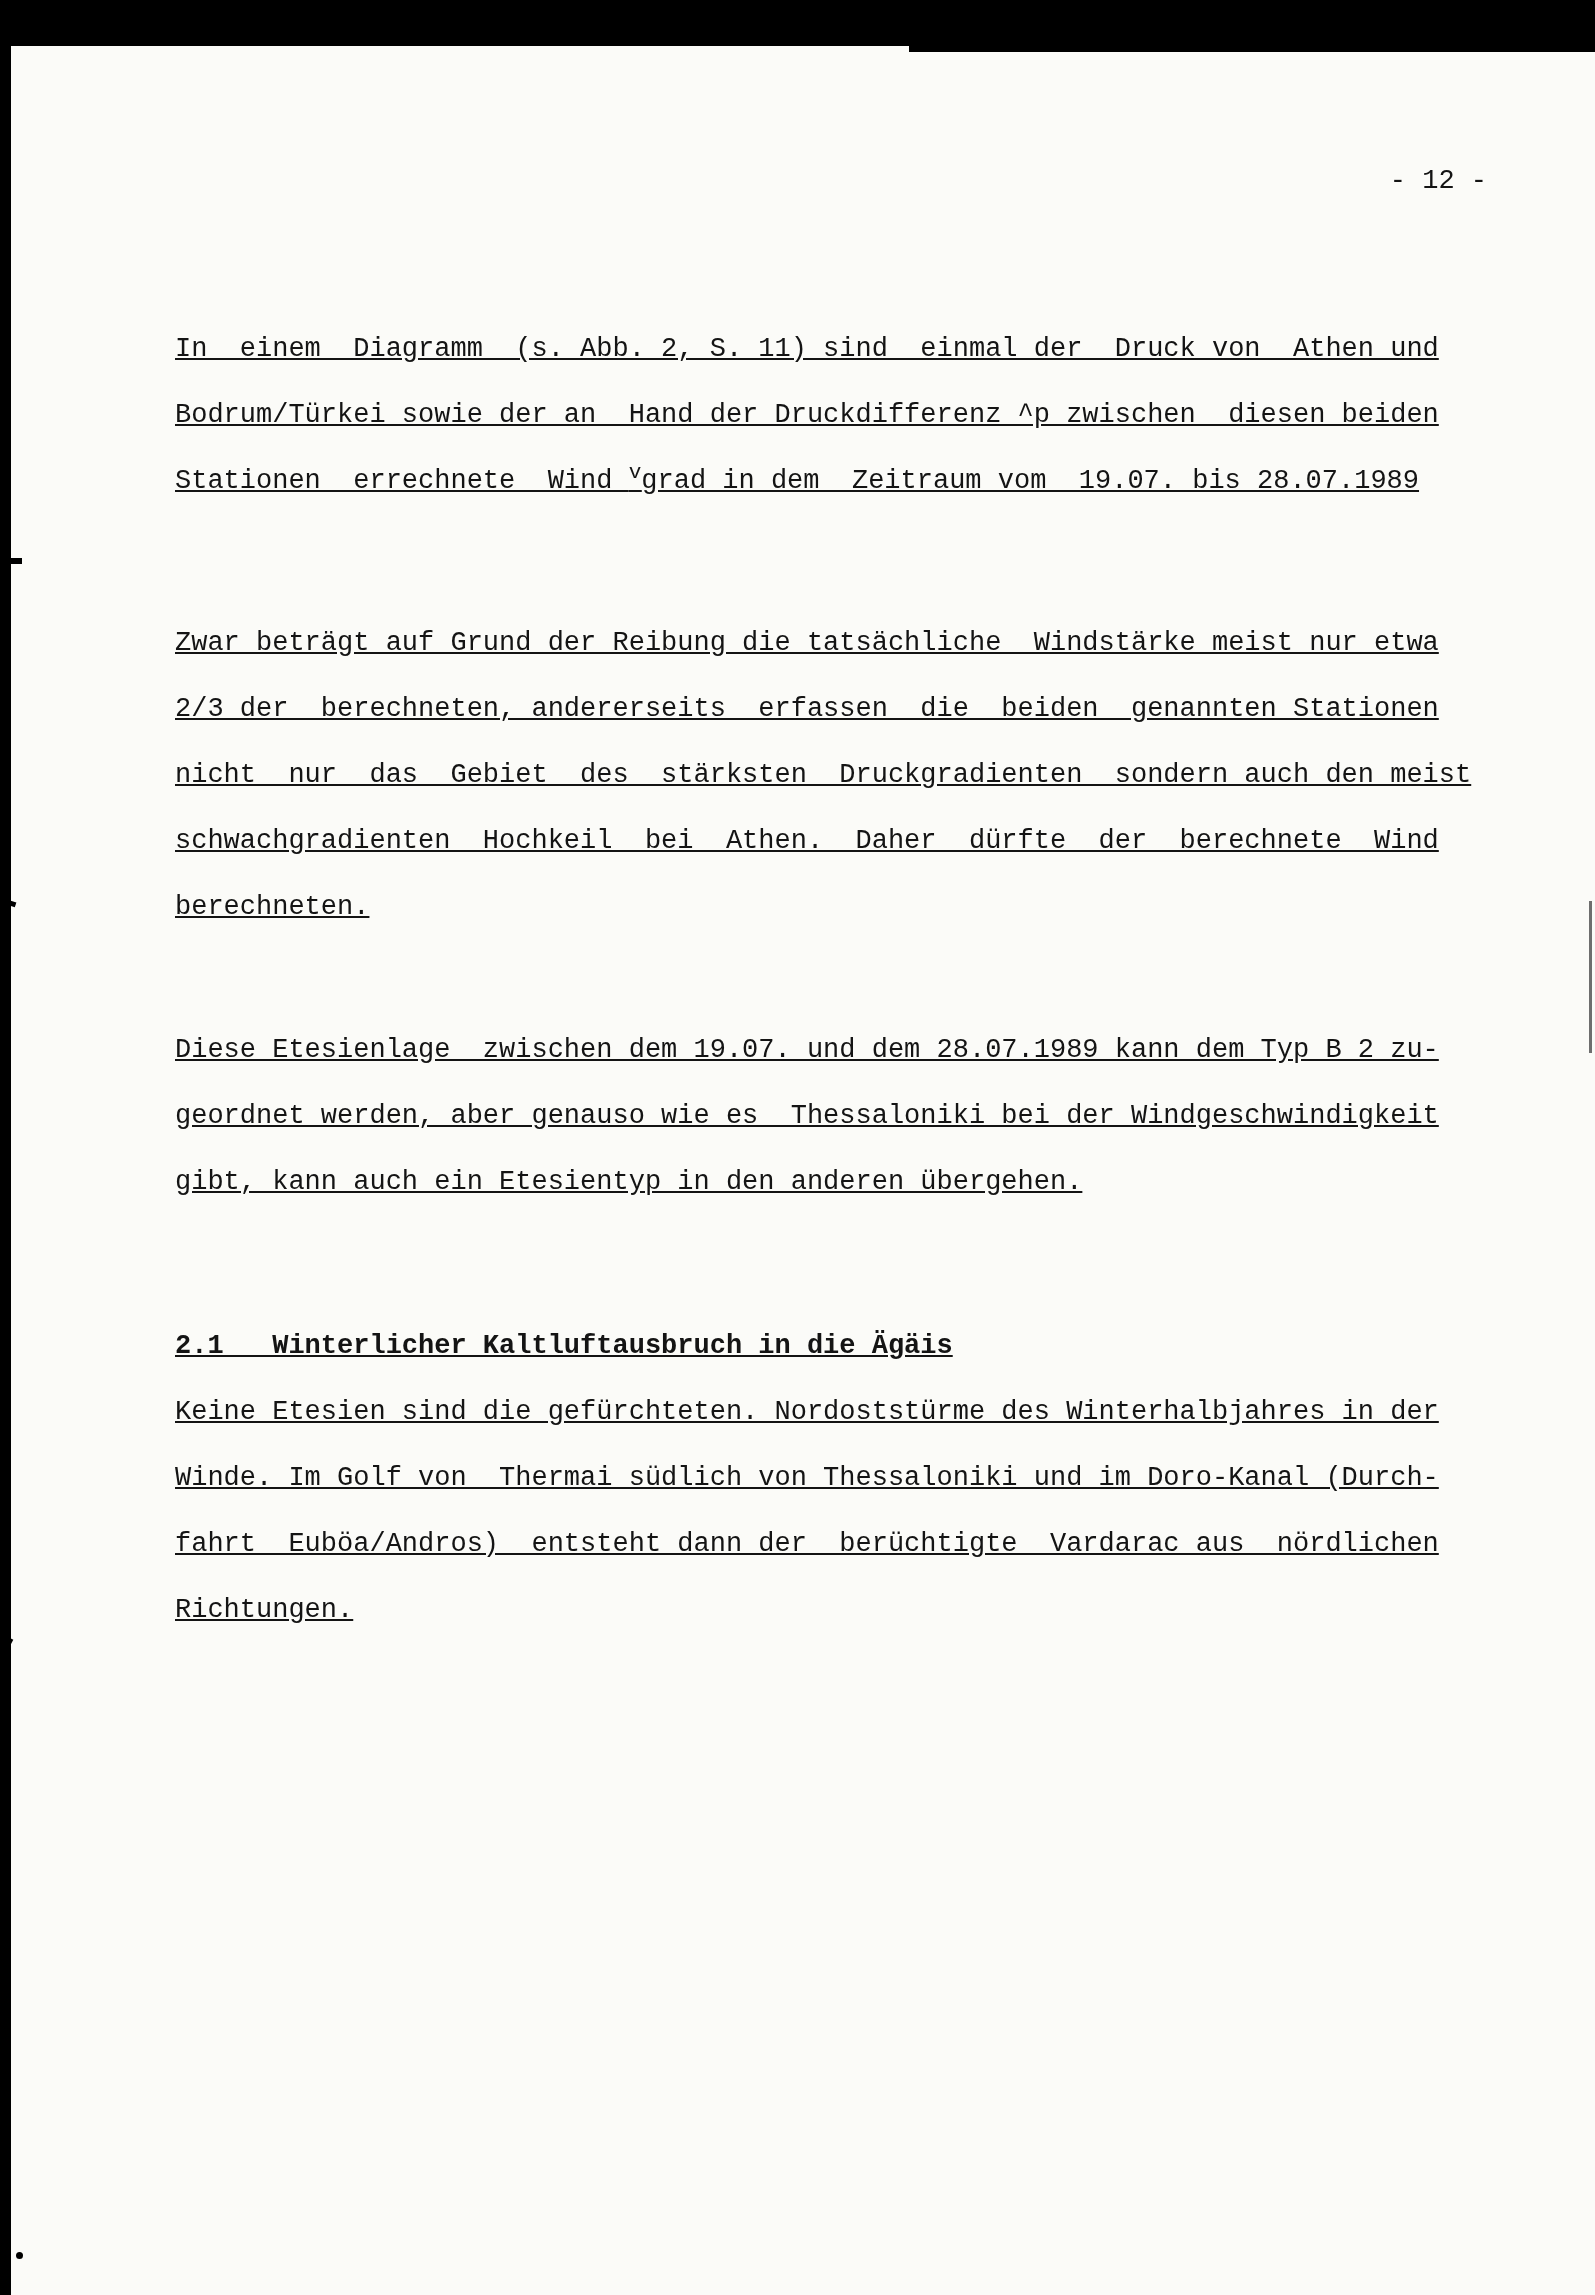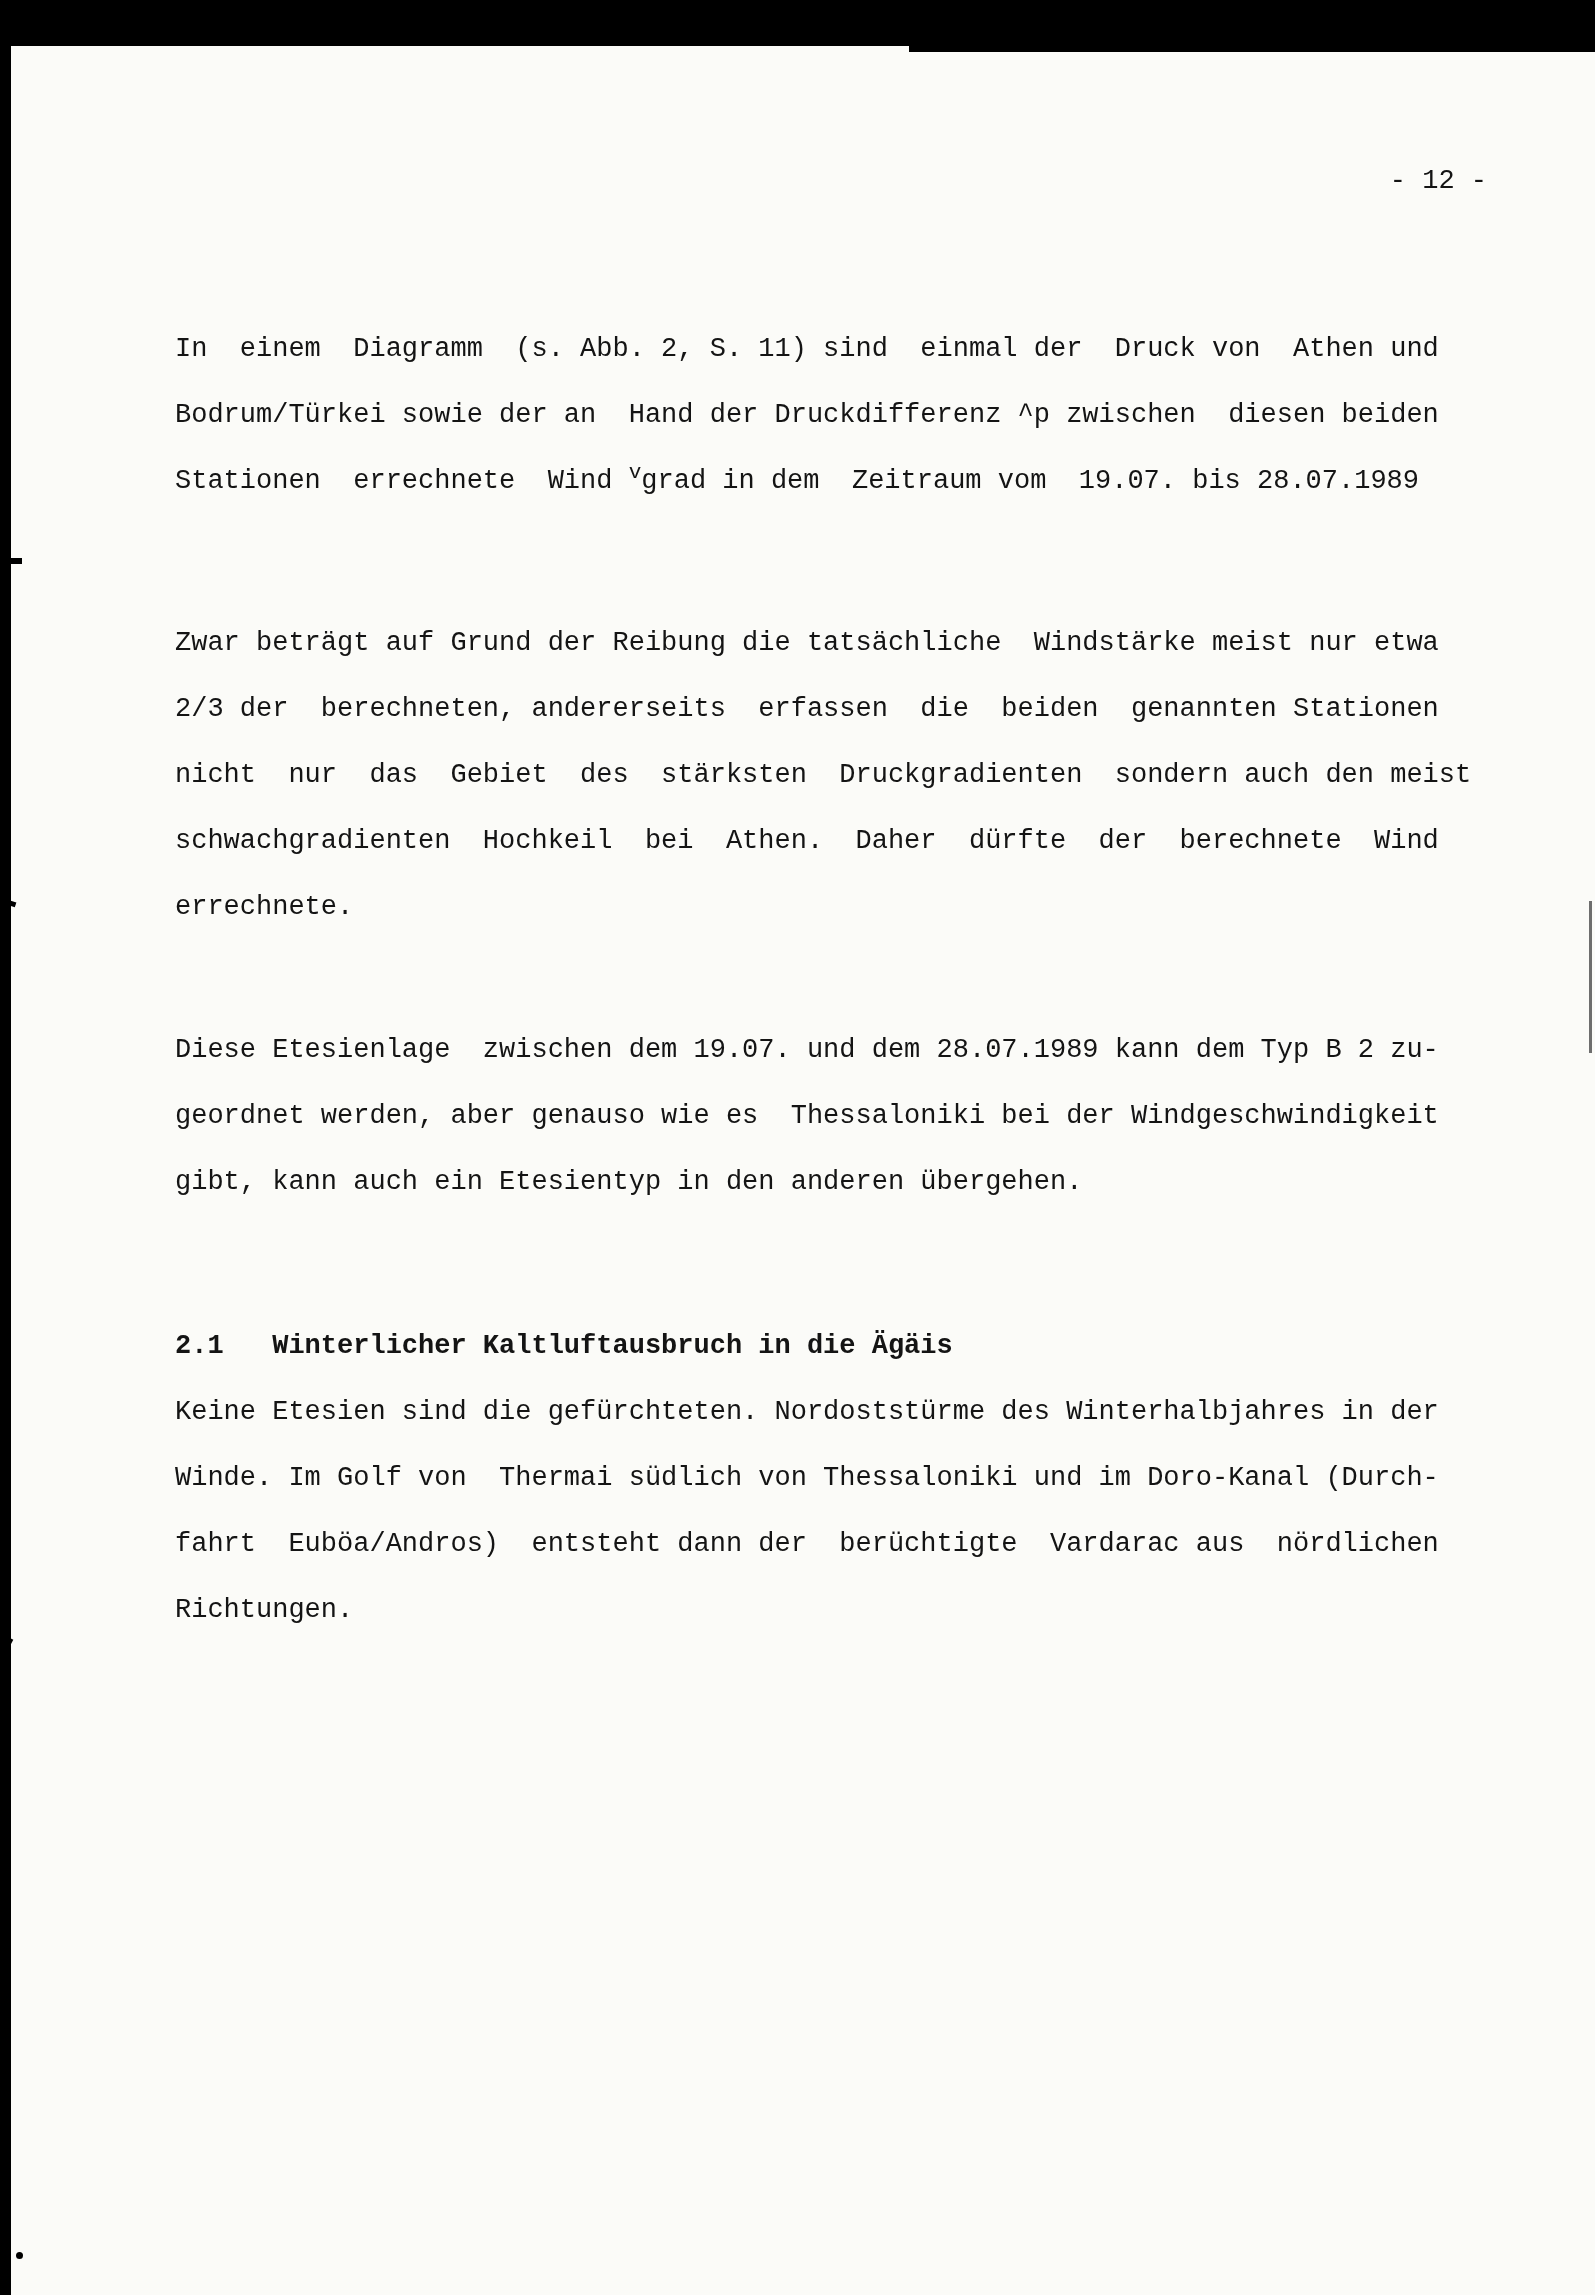--- a/index.html
+++ b/index.html
@@ -64,20 +64,21 @@
     text-align: right;
     line-height: 66px;
     height: 66px;
     margin-bottom: 102px;
     white-space: pre;
   }
   .line {
     white-space: pre;
     line-height: 66px;
     height: 66px;
+    text-decoration: underline;
   }
   .block.heading .line { font-weight: bold; }
   .block-0 { margin-bottom: 96px; }
   .block-1 { margin-bottom: 77px; }
   .block-2 { margin-bottom: 58px; }
   .block-3 { margin-bottom: 98px; }
   .block-4 { margin-bottom: 0; }
   .sup {
     position: relative;
     top: -0.5em;
@@ -103,21 +104,21 @@
         <div class="block paragraph block-0">
           <div class="line">In  einem  Diagramm  (s. Abb. 2, S. 11) sind  einmal der  Druck von  Athen und</div>
           <div class="line">Bodrum/Türkei sowie der an  Hand der Druckdifferenz ^p zwischen  diesen beiden</div>
           <div class="line"><span>Stationen  errechnete  Wind </span><span class="sup">v</span><span>grad in dem  Zeitraum vom  19.07. bis 28.07.1989</span></div>
         </div>
         <div class="block paragraph block-1">
           <div class="line">Zwar beträgt auf Grund der Reibung die tatsächliche  Windstärke meist nur etwa</div>
           <div class="line">2/3 der  berechneten, andererseits  erfassen  die  beiden  genannten Stationen</div>
           <div class="line">nicht  nur  das  Gebiet  des  stärksten  Druckgradienten  sondern auch den meist</div>
           <div class="line">schwachgradienten  Hochkeil  bei  Athen.  Daher  dürfte  der  berechnete  Wind</div>
-          <div class="line">errechnete.</div>
+          <div class="line">berechneten.</div>
         </div>
         <div class="block paragraph block-3">
           <div class="line">Diese Etesienlage  zwischen dem 19.07. und dem 28.07.1989 kann dem Typ B 2 zu-</div>
           <div class="line">geordnet werden, aber genauso wie es  Thessaloniki bei der Windgeschwindigkeit</div>
           <div class="line">gibt, kann auch ein Etesientyp in den anderen übergehen.</div>
         </div>
         <div class="block heading block-4">
           <div class="line">2.1   Winterlicher Kaltluftausbruch in die Ägäis</div>
         </div>
         <div class="block paragraph block-5">

